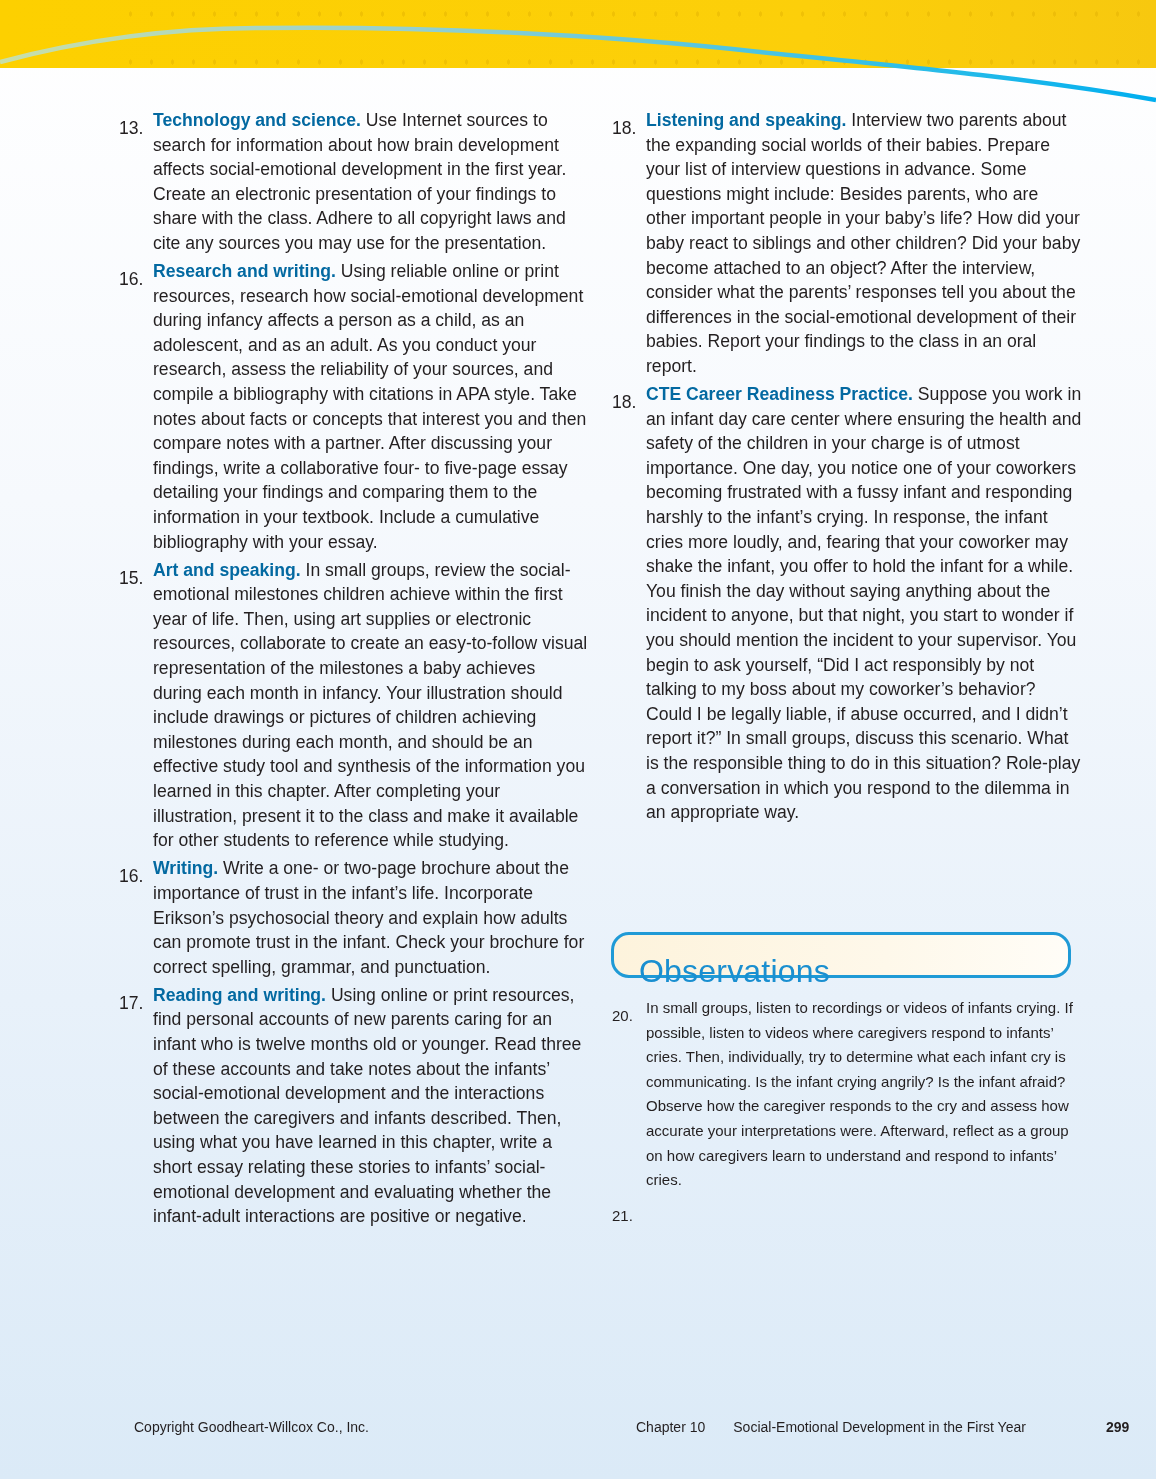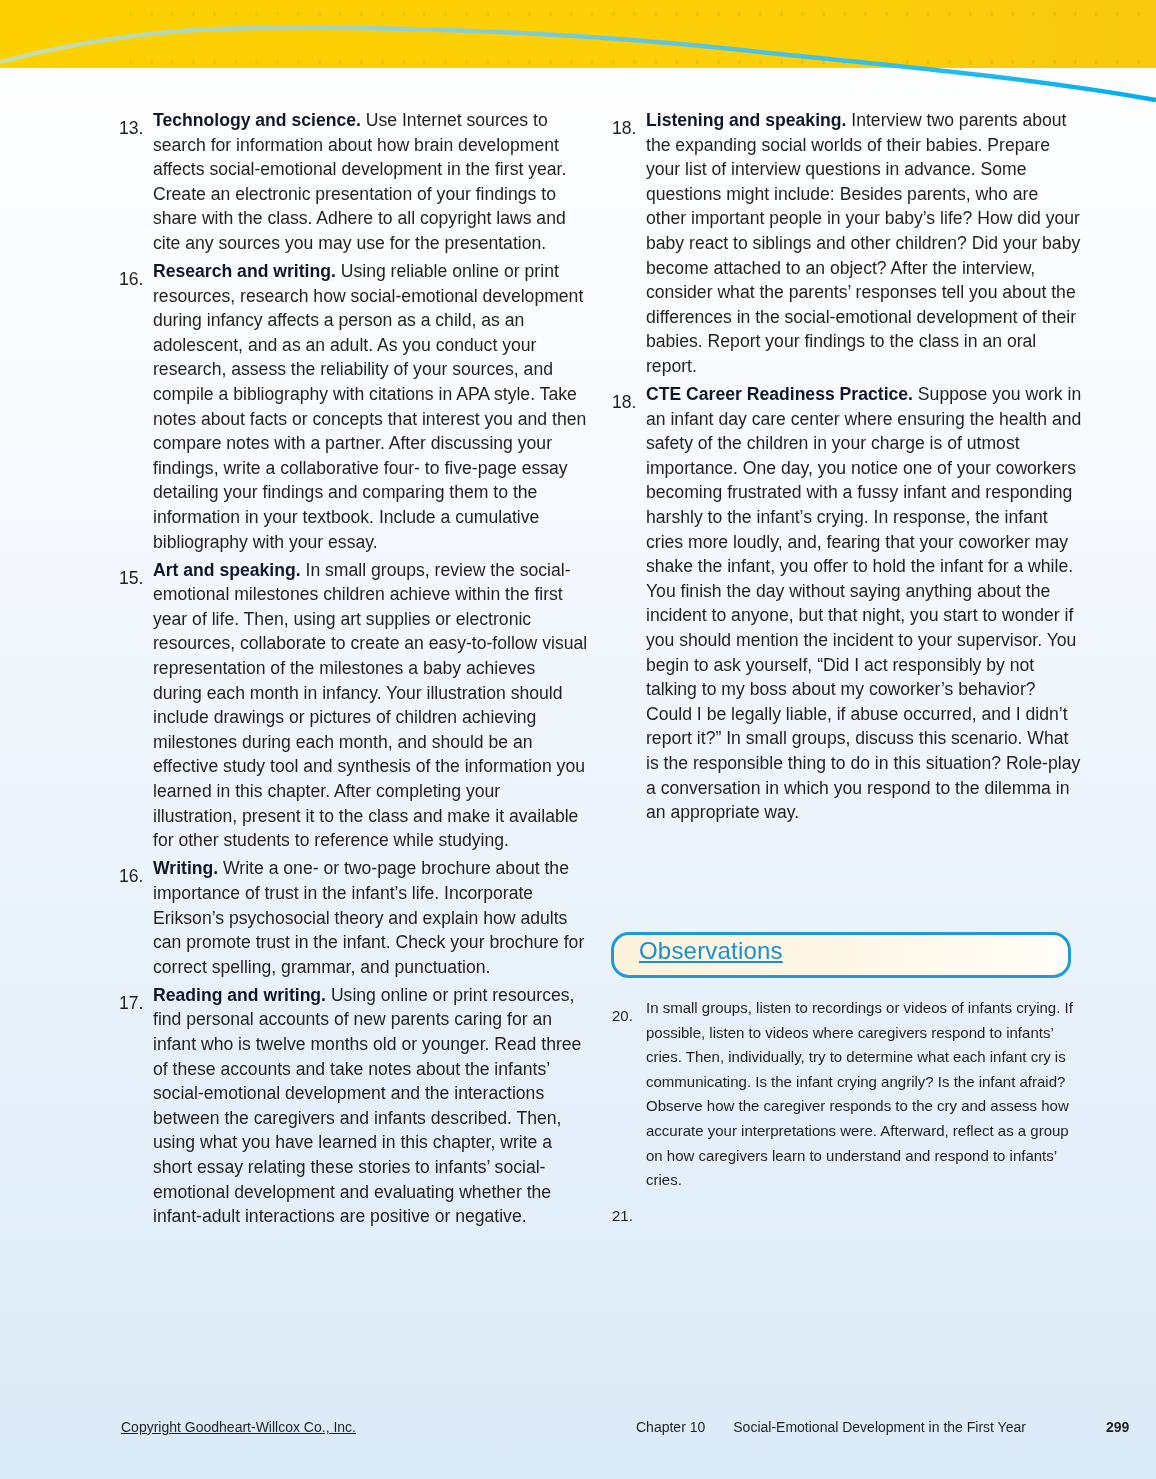--- a/index.html
+++ b/index.html
@@ -21,35 +21,35 @@
     opacity: 0.7;
   }
   .swoosh { position: absolute; left: 0; top: 0; width: 1156px; height: 110px; }
 
   .column { position: absolute; top: 108px; font-size: 17.6px; line-height: 24.6px; }
   .col-left { left: 119px; width: 470px; }
   .col-right { left: 612px; width: 470px; }
 
   .item { position: relative; padding-left: 34px; margin-bottom: 3.5px; }
   .item .num { position: absolute; left: 0; top: 8px; }
-  .item .lead { color: #0f172a; font-weight: bold; margin-top: 36px; }
+  .item .lead { color: #0369a1; font-weight: bold; margin-top: 36px; }
 
   .obs-header {
     position: absolute; left: 611px; top: 932px; width: 454px; height: 40px;
     border: 3px solid #1f9ad6; border-radius: 18px;
     background: linear-gradient(to right, #fdf3dc 0%, #fef8ea 60%, #fffdf7 100%);
   }
   .obs-header span {
-    position: absolute; left: 25px; top: 2px;
-    font-size: 24px; color: #1a8fd0; letter-spacing: 0.2px; text-decoration: underline;
+    position: absolute; left: 25px; top: 18px;
+    font-size: 32px; color: #1a8fd0; letter-spacing: 0.2px;
   }
   .obs-list { position: absolute; left: 612px; top: 996px; width: 470px; font-size: 15px; line-height: 24.6px; }
 
   .footer { position: absolute; top: 1419px; font-size: 14px; color: #231f20; }
-  .footer-left { left: 121px; text-decoration: underline; }
+  .footer-left { left: 134px; }
   .footer-right { left: 636px; }
   .footer-right .chap { margin-right: 28px; }
   .footer-right .title { margin-right: 32px; }
   .footer-right .page { font-weight: bold; margin-left: 48px; }
 </style>
 </head>
 <body>
 
 <div class="header-band">
   <div class="header-dots"></div>

